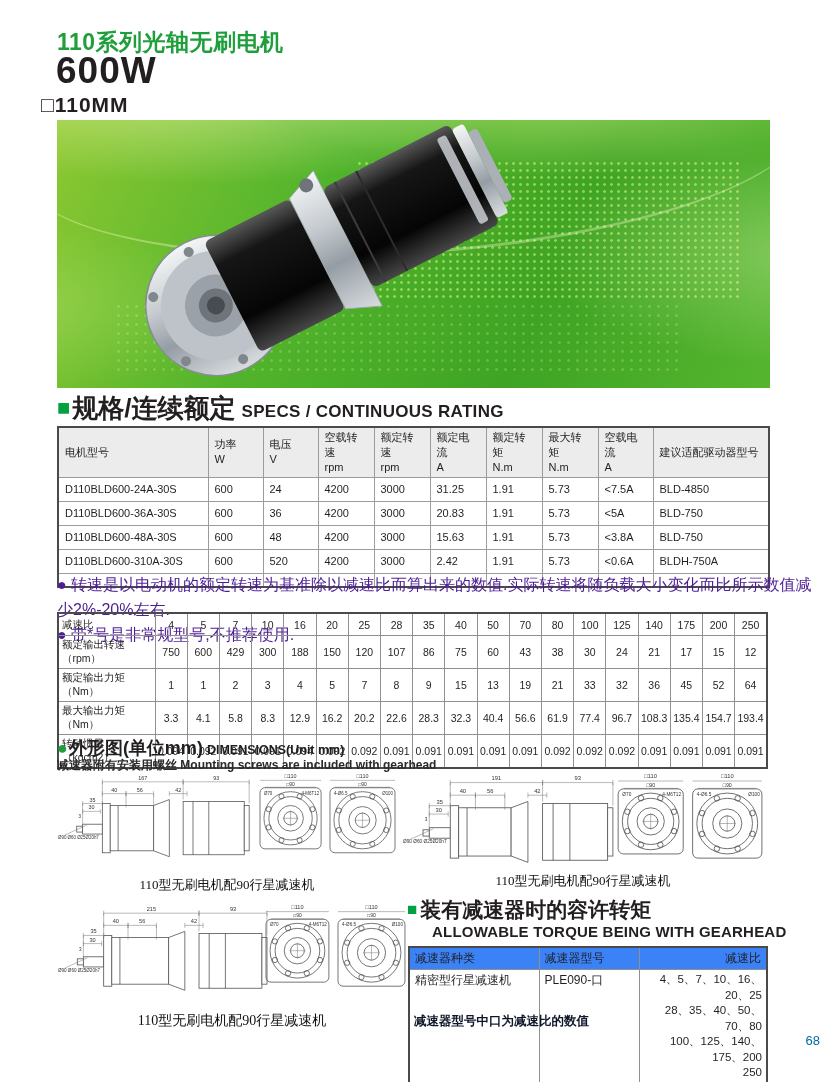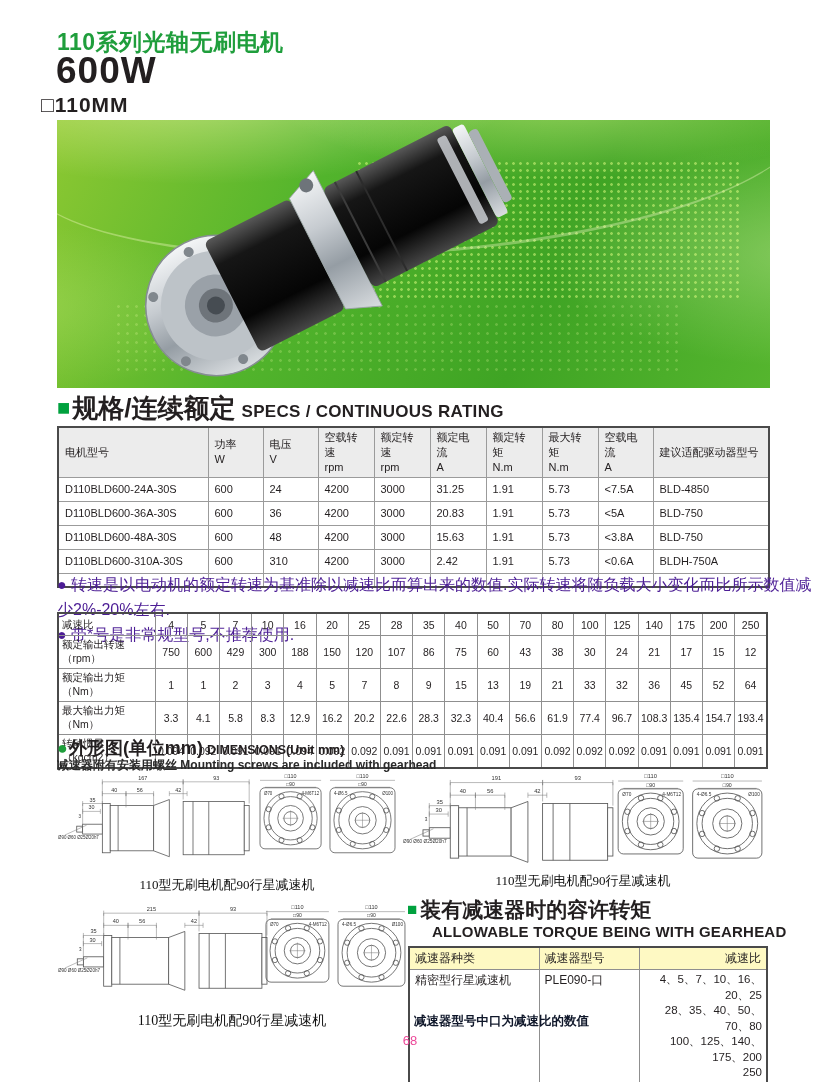--- a/index.html
+++ b/index.html
@@ -61,27 +61,27 @@
   .drawing svg { display:block; width:100%; height:auto; }
   .dl { stroke:#777; stroke-width:.5; fill:none; }
   .caption { position:absolute; text-align:center; font-family:"Liberation Serif", serif; font-size:13px; color:#111; }
 
   
   .gh-title { left:407px; top:896px; font-size:21px; font-weight:bold; white-space:nowrap; }
   .gh-title .sq { color:#00a13e; font-size:17px; vertical-align:2px; margin-right:3px; }
   .gh-en { left:432px; top:923px; font-size:15px; font-weight:bold; letter-spacing:.2px;text-align:right; }
   .gearhead-table { position:absolute; left:408px; top:946px; width:358px; border-collapse:collapse; table-layout:fixed; font-size:12px; border:2px solid #4a4a4a; }
   .gearhead-table th, .gearhead-table td { border:1px solid #8f8f8f; padding:2px 5px; font-weight:normal; text-align:left; vertical-align:top; }
-  .gearhead-table th { background:#fef9c3; height:21px; vertical-align:middle; }
+  .gearhead-table th { background:#3b82f6; height:21px; vertical-align:middle; }
   .gearhead-table th:last-child { text-align:right; }
   .gearhead-table td { height:62px; }
   .gearhead-table td.ratios { text-align:right; font-size:11.5px; line-height:1.35; padding-right:4px; }
   .gh-note { left:414px; top:1013px; font-size:12.5px; font-weight:bold; color:#0f172a; }
 
-  .page-number { left:0; top:1033px; width:820px; text-align:center; font-size:13px; color:#ec4899; }
+  .page-number { left:0; top:1033px; width:820px; text-align:right; font-size:13px; color:#0369a1; }
 </style>
 </head>
 <body>
 
 <div class="abs series-title">110系列光轴无刷电机</div>
 <div class="abs power-rating">600W</div>
 <div class="abs frame-size">□110MM</div>
 
 <div class="abs banner">
   <div class="dots"></div>
@@ -192,21 +192,21 @@
         <td>3000</td>
         <td>15.63</td>
         <td>1.91</td>
         <td>5.73</td>
         <td>&lt;3.8A</td>
         <td>BLD-750</td>
       </tr>
       <tr class="">
         <td>D110BLD600-310A-30S</td>
         <td>600</td>
-        <td>310</td>
+        <td>520</td>
         <td>4200</td>
         <td>3000</td>
         <td>2.42</td>
         <td>1.91</td>
         <td>5.73</td>
         <td>&lt;0.6A</td>
         <td>BLDH-750A</td>
       </tr>
       <tr class="empty-row">
         <td></td>

